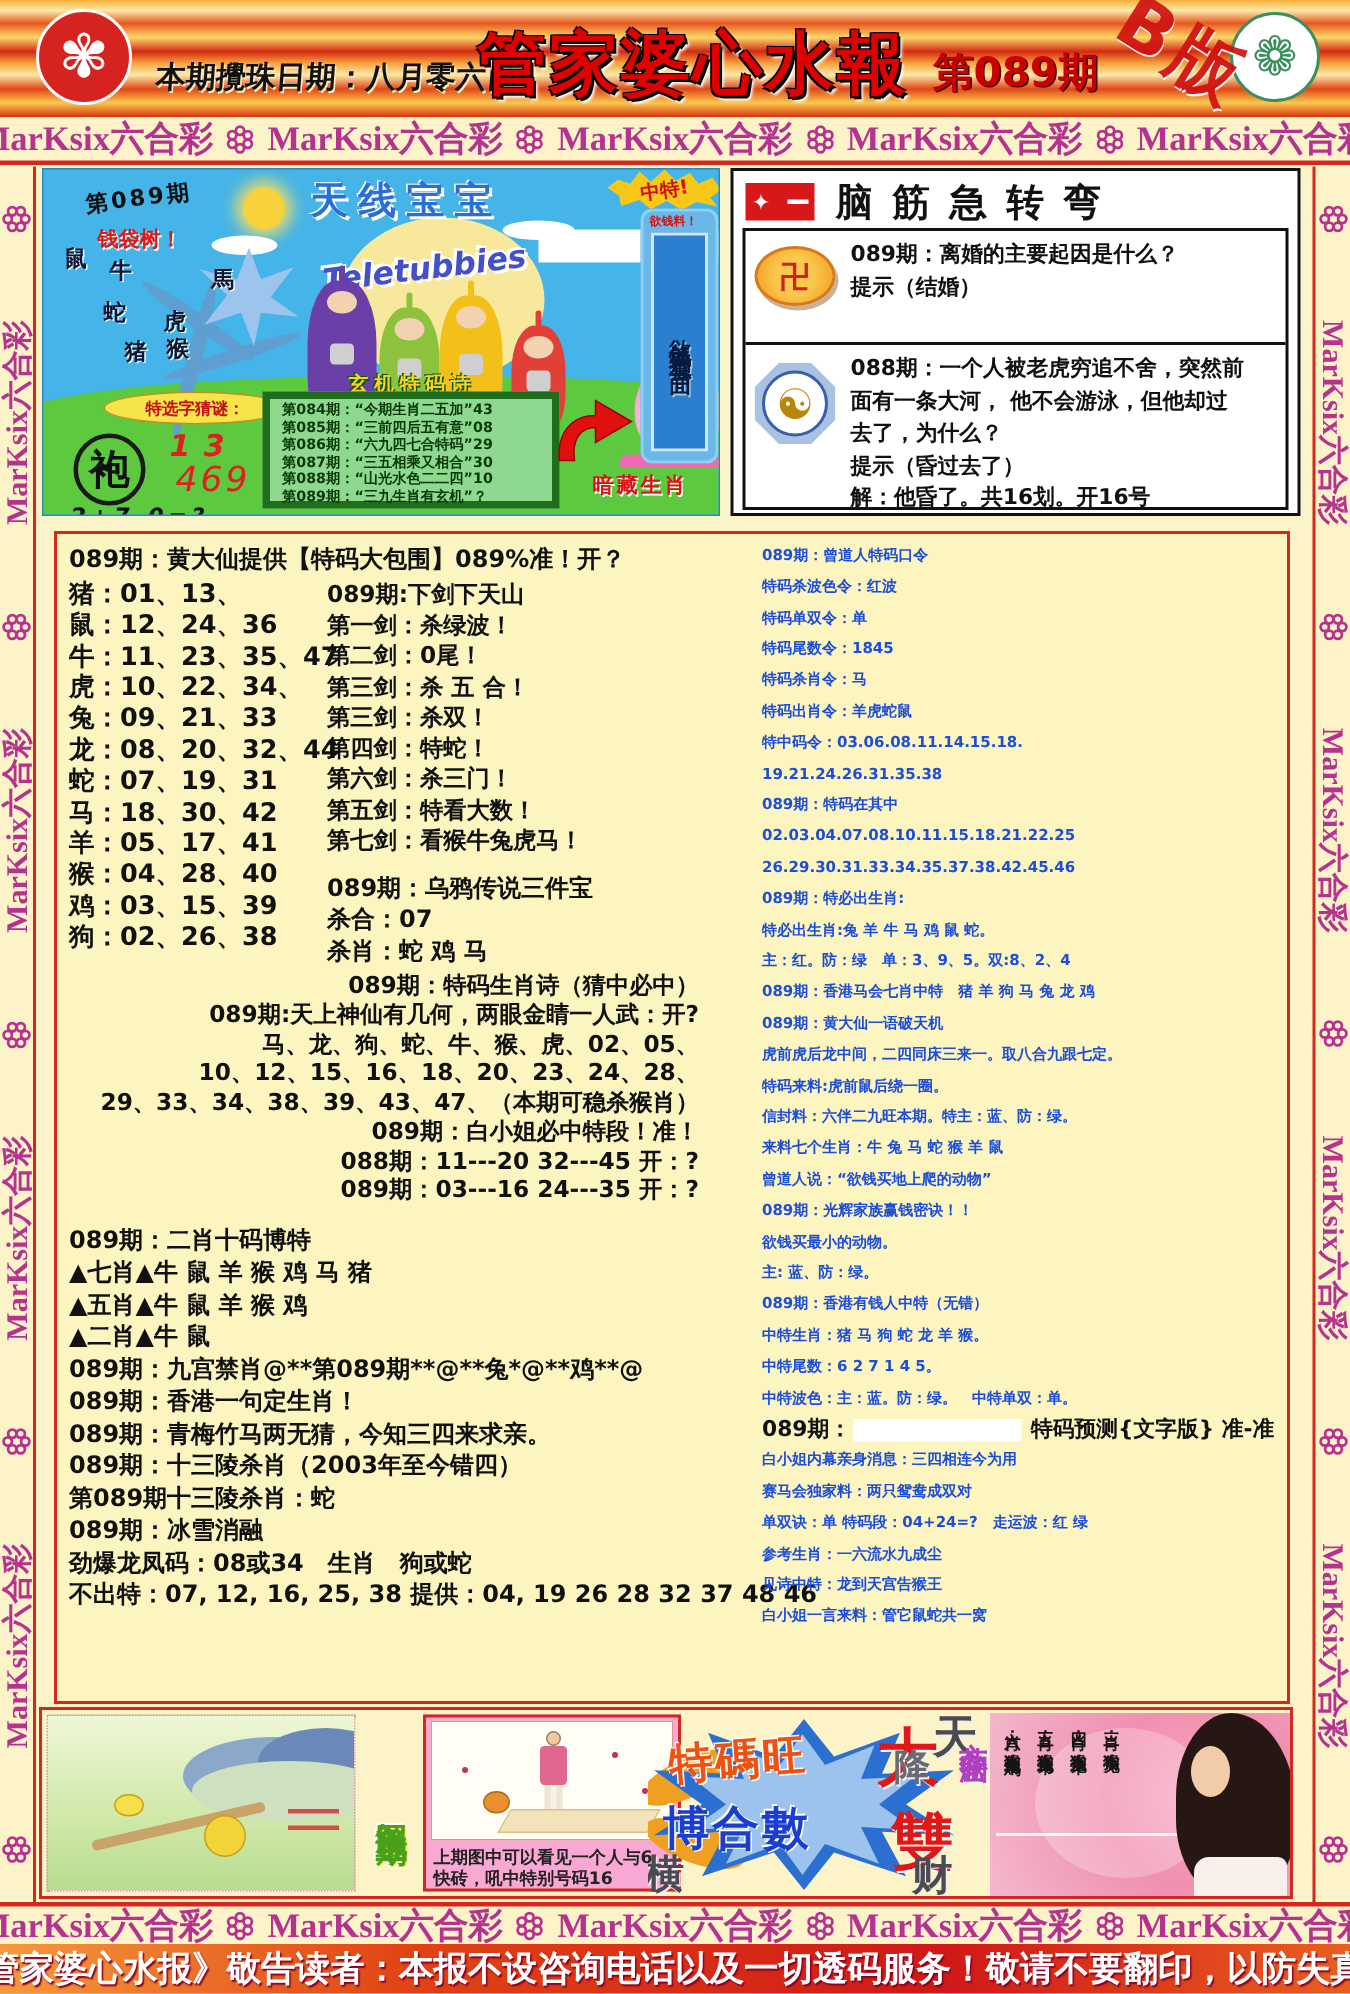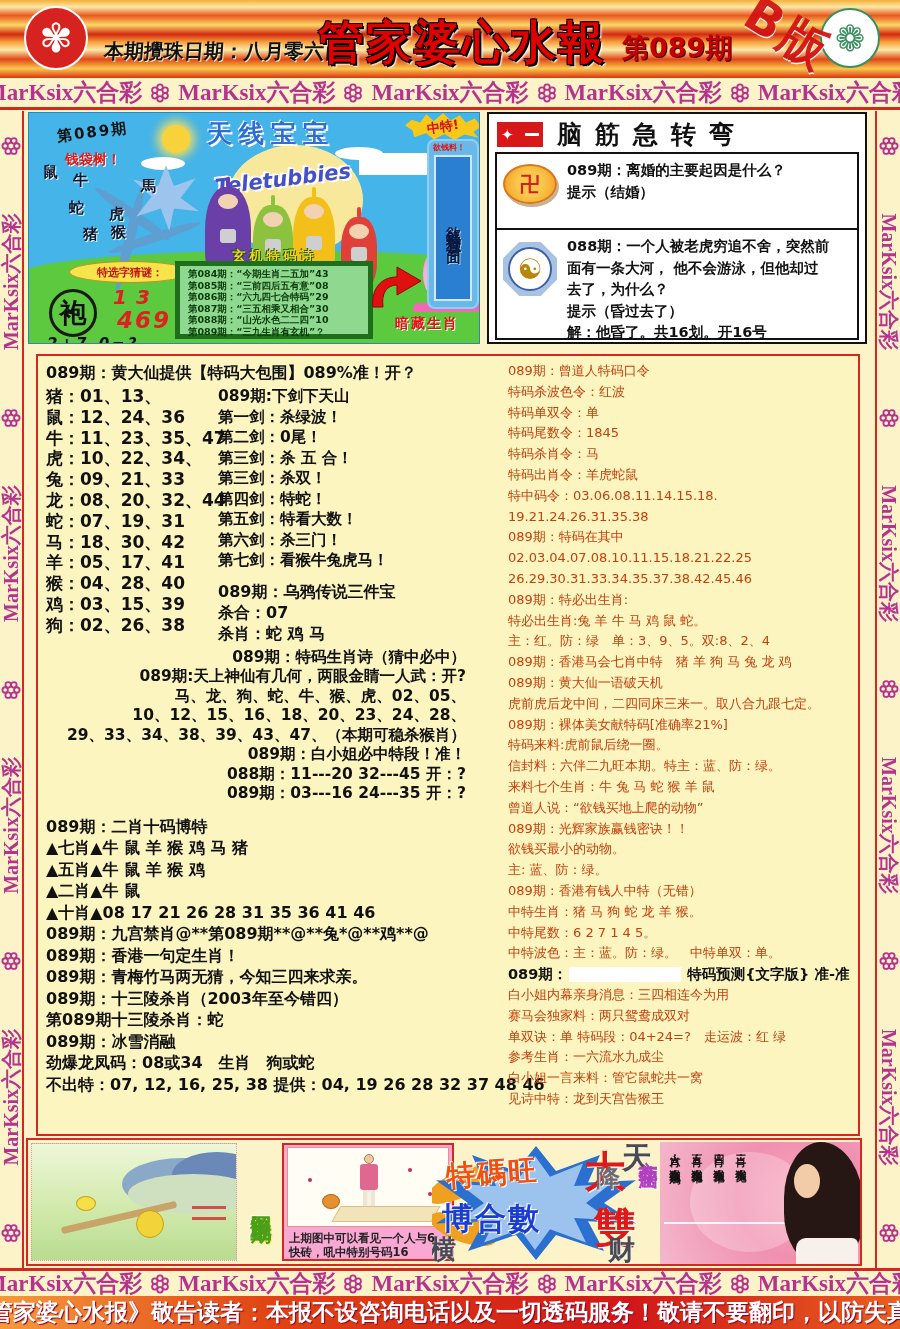--- a/index.html
+++ b/index.html
@@ -78,21 +78,21 @@
   .treechars div:nth-child(5){left:80px;top:92px;}
   .treechars div:nth-child(6){left:54px;top:112px;}
   .treechars div:nth-child(7){left:82px;top:110px;}
   .c-issue{position:absolute;left:28px;top:10px;font-size:15px;font-weight:bold;color:#101010;transform:rotate(-7deg);letter-spacing:2px;}
   .c-money{position:absolute;left:36px;top:38px;font-size:14px;font-weight:bold;color:#e01818;text-shadow:1px 1px 0 #fff;}
   .c-oval{position:absolute;left:40px;top:148px;width:122px;height:22px;background:#f7e34a;border:1px solid #c09020;
     border-radius:50%;display:flex;align-items:center;justify-content:center;font-size:11px;font-weight:bold;color:#c01010;}
   .c-seal{position:absolute;left:20px;top:176px;width:48px;height:48px;border:3px solid #1a1a1a;border-radius:50%;
     display:flex;align-items:center;justify-content:center;font-size:27px;font-weight:bold;color:#101010;}
   .c-num1{position:absolute;left:84px;top:172px;font-size:20px;font-weight:bold;font-style:italic;color:#e02020;letter-spacing:9px;}
-  .c-num2{position:absolute;left:88px;top:194px;font-size:23px;font-weight:bold;font-style:italic;color:#e02020;letter-spacing:2px;}
+  .c-num2{position:absolute;left:88px;top:194px;font-size:23px;font-weight:normal;font-style:italic;color:#e02020;letter-spacing:2px;}
   .c-form2{position:absolute;left:18px;top:222px;font-size:15px;font-weight:bold;font-style:italic;color:#101010;letter-spacing:3px;}
   .bTitle{position:absolute;left:150px;top:134px;width:192px;text-align:center;font-size:13px;font-weight:bold;
     color:#ffd020;letter-spacing:4px;text-shadow:1px 1px 0 #0a5a0a,-1px -1px 0 #0a5a0a;}
   .board{position:absolute;left:146px;top:148px;width:198px;height:78px;background:#8fd88f;
     border:5px solid #1e6e1e;padding:2px 0 0 8px;}
   .board .bline{font-size:9.5px;line-height:11.5px;font-weight:bold;color:#083808;white-space:nowrap;}
   .c-arrow{position:absolute;left:338px;top:148px;}
   .dragonblob{position:absolute;left:394px;top:128px;width:58px;height:64px;border-radius:50% 50% 46% 46%;
     background:radial-gradient(circle at 50% 60%,#fbd8ec 30%,#f080c0 90%);display:flex;align-items:center;justify-content:center;}
   .dragonchar{font-size:34px;font-weight:bold;color:#e8309a;text-shadow:1px 1px 0 #fff,-1px -1px 0 #fff;}
@@ -138,21 +138,21 @@
   .zlist{width:172px;}
   .zlist div{font-size:17px;line-height:20.8px;font-weight:bold;color:#111;white-space:nowrap;}
   .subcol{width:248px;}
   .swords div{font-size:15.5px;line-height:20.5px;font-weight:bold;color:#111;white-space:nowrap;}
   .crow{margin-top:10px;}
   .crow div{font-size:16px;line-height:21px;font-weight:bold;color:#111;white-space:nowrap;}
   .block1{margin-top:4px;text-align:right;}
   .block1 div{font-size:15.5px;line-height:19.5px;font-weight:bold;color:#111;white-space:nowrap;}
   .block2{margin-top:12px;}
   .block2 div{font-size:16px;line-height:21.5px;font-weight:bold;color:#111;white-space:nowrap;}
-  .rcol .rl div{font-size:13px;line-height:20.8px;font-weight:normal;color:#c2410c;white-space:nowrap;}
+  .rcol .rl div{font-size:10px;line-height:20.8px;font-weight:bold;color:#1d4ed8;white-space:nowrap;}
   .specline{display:flex;align-items:center;font-size:14.5px;line-height:20.8px;font-weight:bold;color:#111;white-space:nowrap;}
   .gapbox{width:112px;height:15px;background:#fff;margin:0 6px 0 2px;}
 
   
   .brow{position:absolute;left:26px;top:1138px;width:836px;height:128px;border:2px solid #d3281e;background:#fdf3c9;}
   .bpic{position:absolute;left:3px;top:3px;width:206px;height:118px;overflow:hidden;
     background:linear-gradient(180deg,#eef7d8 0%,#cfe8a8 60%,#b8dc90 100%);border:1px dotted #e890b0;}
   .hill{position:absolute;border-radius:50%;}
   .h1{left:90px;top:14px;width:120px;height:52px;background:#8aa8c8;}
   .h2{left:140px;top:8px;width:90px;height:46px;background:#6a88b8;}
@@ -597,22 +597,22 @@
             <div>狗：02、26、38</div>
           </div>
         <div class="subcol">
           <div class="swords">
               <div>089期:下剑下天山</div>
               <div>第一剑：杀绿波！</div>
               <div>第二剑：0尾！</div>
               <div>第三剑：杀 五 合！</div>
               <div>第三剑：杀双！</div>
               <div>第四剑：特蛇！</div>
+              <div>第六剑：杀三门！</div>
               <div>第五剑：特看大数！</div>
-              <div>第六剑：杀三门！</div>
               <div>第七剑：看猴牛兔虎马！</div>
             </div>
           <div class="crow">
               <div>089期：乌鸦传说三件宝</div>
               <div>杀合：07</div>
               <div>杀肖：蛇 鸡 马</div>
             </div>
         </div>
       </div>
       <div class="block1">
@@ -623,21 +623,20 @@
           <div>29、33、34、38、39、43、47、（本期可稳杀猴肖）</div>
           <div>089期：白小姐必中特段！准！</div>
           <div>088期：11---20 32---45 开：?</div>
           <div>089期：03---16 24---35 开：?</div>
         </div>
       <div class="block2">
           <div>089期：二肖十码博特</div>
           <div>▲七肖▲牛 鼠 羊 猴 鸡 马 猪</div>
           <div>▲五肖▲牛 鼠 羊 猴 鸡</div>
           <div>▲二肖▲牛 鼠</div>
-          <div>▲十肖▲08 17 21 26 28 31 35 36 41 46</div>
           <div>089期：九宫禁肖@**第089期**@**兔*@**鸡**@</div>
           <div>089期：香港一句定生肖！</div>
           <div>089期：青梅竹马两无猜，今知三四来求亲。</div>
           <div>089期：十三陵杀肖（2003年至今错四）</div>
           <div>第089期十三陵杀肖：蛇</div>
           <div>089期：冰雪消融</div>
           <div>劲爆龙凤码：08或34　生肖　狗或蛇</div>
           <div>不出特：07, 12, 16, 25, 38 提供：04, 19 26 28 32 37 48 46</div>
         </div>
     </div>
@@ -653,21 +652,20 @@
           <div>19.21.24.26.31.35.38</div>
           <div>089期：特码在其中</div>
           <div>02.03.04.07.08.10.11.15.18.21.22.25</div>
           <div>26.29.30.31.33.34.35.37.38.42.45.46</div>
           <div>089期：特必出生肖:</div>
           <div>特必出生肖:兔 羊 牛 马 鸡 鼠 蛇。</div>
           <div>主：红。防：绿　单：3、9、5。双:8、2、4</div>
           <div>089期：香港马会七肖中特　猪 羊 狗 马 兔 龙 鸡</div>
           <div>089期：黄大仙一语破天机</div>
           <div>虎前虎后龙中间，二四同床三来一。取八合九跟七定。</div>
-          <div>089期：裸体美女献特码[准确率21%]</div>
           <div>特码来料:虎前鼠后绕一圈。</div>
           <div>信封料：六伴二九旺本期。特主：蓝、防：绿。</div>
           <div>来料七个生肖：牛 兔 马 蛇 猴 羊 鼠</div>
           <div>曾道人说：“欲钱买地上爬的动物”</div>
           <div>089期：光辉家族赢钱密诀！！</div>
           <div>欲钱买最小的动物。</div>
           <div>主: 蓝、防：绿。</div>
           <div>089期：香港有钱人中特（无错）</div>
           <div>中特生肖：猪 马 狗 蛇 龙 羊 猴。</div>
           <div>中特尾数：6 2 7 1 4 5。</div>
@@ -676,22 +674,22 @@
       <div class="specline">
         <span>089期：</span>
         <span class="gapbox"></span>
         <span>特码预测{文字版}  准-准</span>
       </div>
       <div class="rl">
           <div>白小姐内幕亲身消息：三四相连今为用</div>
           <div>赛马会独家料：两只鸳鸯成双对</div>
           <div>单双诀：单  特码段：04+24=?　走运波：红 绿</div>
           <div>参考生肖：一六流水九成尘</div>
+          <div>见诗中特：龙到天宫告猴王</div>
           <div>白小姐一言来料：管它鼠蛇共一窝</div>
-          <div>见诗中特：龙到天宫告猴王</div>
         </div>
     </div>
   </div>
 
   <div class="brow">
     <div class="bpic">
       <div class="hill h1"></div>
       <div class="hill h2"></div>
       <div class="hill h3"></div>
       <div class="plank"></div>

